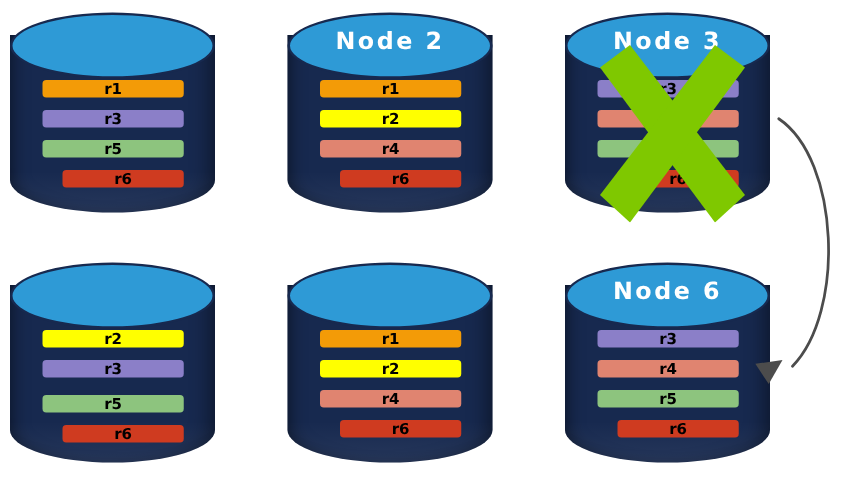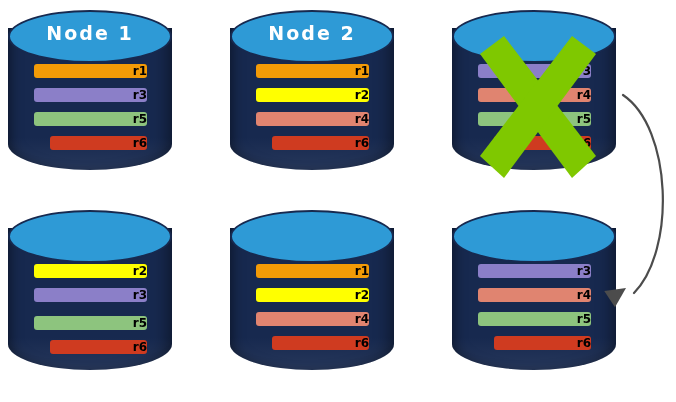--- a/index.html
+++ b/index.html
@@ -83,21 +83,21 @@
     left: 32px;
     top: 58px;
     width: 113px;
     z-index: 4;
   }
   .bar {
     height: 14px;
     border-radius: 3px;
     margin-bottom: 10px;
     position: relative;
-    text-align: right;
+    text-align: center;
     color: #000000;
     font-size: 12px;
     font-weight: bold;
     line-height: 14px;
   }
   .bar:last-child { margin-bottom: 0; margin-left: 16px; }
 
   
   .bar.gap-after { margin-bottom: 14px; }
 
@@ -121,21 +121,20 @@
   }
 </style>
 </head>
 <body style="background: rgb(255, 255, 255);">
 
 <div id="canvas">
 
   <div class="node" style="left:2px; top:6px;">
     <div class="cyl-body" style="background: rgb(23, 41, 79);"></div>
     <div class="cyl-top" style="background: rgb(46, 154, 214); border-color: rgb(23, 41, 79);"></div>
-    <div class="node-label">Node 1</div>
     <div class="bars">
       <div class="bar" style="background: rgb(243, 155, 7);">r1</div>
       <div class="bar" style="background: rgb(139, 127, 200);">r3</div>
       <div class="bar" style="background: rgb(141, 196, 126);">r5</div>
       <div class="bar" style="background: rgb(207, 59, 32);">r6</div>
     </div>
   </div>
 
   <div class="node" style="left:224px; top:6px;">
     <div class="cyl-body" style="background: rgb(23, 41, 79);"></div>
@@ -145,20 +144,21 @@
       <div class="bar" style="background: rgb(243, 155, 7);">r1</div>
       <div class="bar" style="background: rgb(255, 255, 0);">r2</div>
       <div class="bar" style="background: rgb(224, 132, 112);">r4</div>
       <div class="bar" style="background: rgb(207, 59, 32);">r6</div>
     </div>
   </div>
 
   <div class="node" style="left:446px; top:6px;">
     <div class="cyl-body" style="background: rgb(23, 41, 79);"></div>
     <div class="cyl-top" style="background: rgb(46, 154, 214); border-color: rgb(23, 41, 79);"></div>
+    <div class="node-label">Node 3</div>
     <div class="bars">
       <div class="bar" style="background: rgb(139, 127, 200);">r3</div>
       <div class="bar" style="background: rgb(224, 132, 112);">r4</div>
       <div class="bar" style="background: rgb(141, 196, 126);">r5</div>
       <div class="bar" style="background: rgb(207, 59, 32);">r6</div>
     </div>
     <svg class="cross" viewBox="0 0 116 142">
       <polygon id="cross-a" points="0,18 24,0 116,120 92,142" fill="#7fc800"></polygon>
       <polygon id="cross-b" points="116,18 92,0 0,120 24,142" fill="#7fc800"></polygon>
     </svg>
@@ -182,20 +182,21 @@
       <div class="bar" style="background: rgb(243, 155, 7);">r1</div>
       <div class="bar" style="background: rgb(255, 255, 0);">r2</div>
       <div class="bar" style="background: rgb(224, 132, 112);">r4</div>
       <div class="bar" style="background: rgb(207, 59, 32);">r6</div>
     </div>
   </div>
 
   <div class="node" style="left:446px; top:206px;">
     <div class="cyl-body" style="background: rgb(23, 41, 79);"></div>
     <div class="cyl-top" style="background: rgb(46, 154, 214); border-color: rgb(23, 41, 79);"></div>
+    <div class="node-label">Node 6</div>
     <div class="bars">
       <div class="bar" style="background: rgb(139, 127, 200);">r3</div>
       <div class="bar" style="background: rgb(224, 132, 112);">r4</div>
       <div class="bar" style="background: rgb(141, 196, 126);">r5</div>
       <div class="bar" style="background: rgb(207, 59, 32);">r6</div>
     </div>
   </div>
 
   <svg class="arrow-layer" viewBox="0 0 676 402">
     <path id="arrow-path" d="M 623 95 C 672 128, 676 250, 634 293" fill="none" stroke-width="2.2" stroke-linecap="round" stroke="#4c4c4c"></path>

